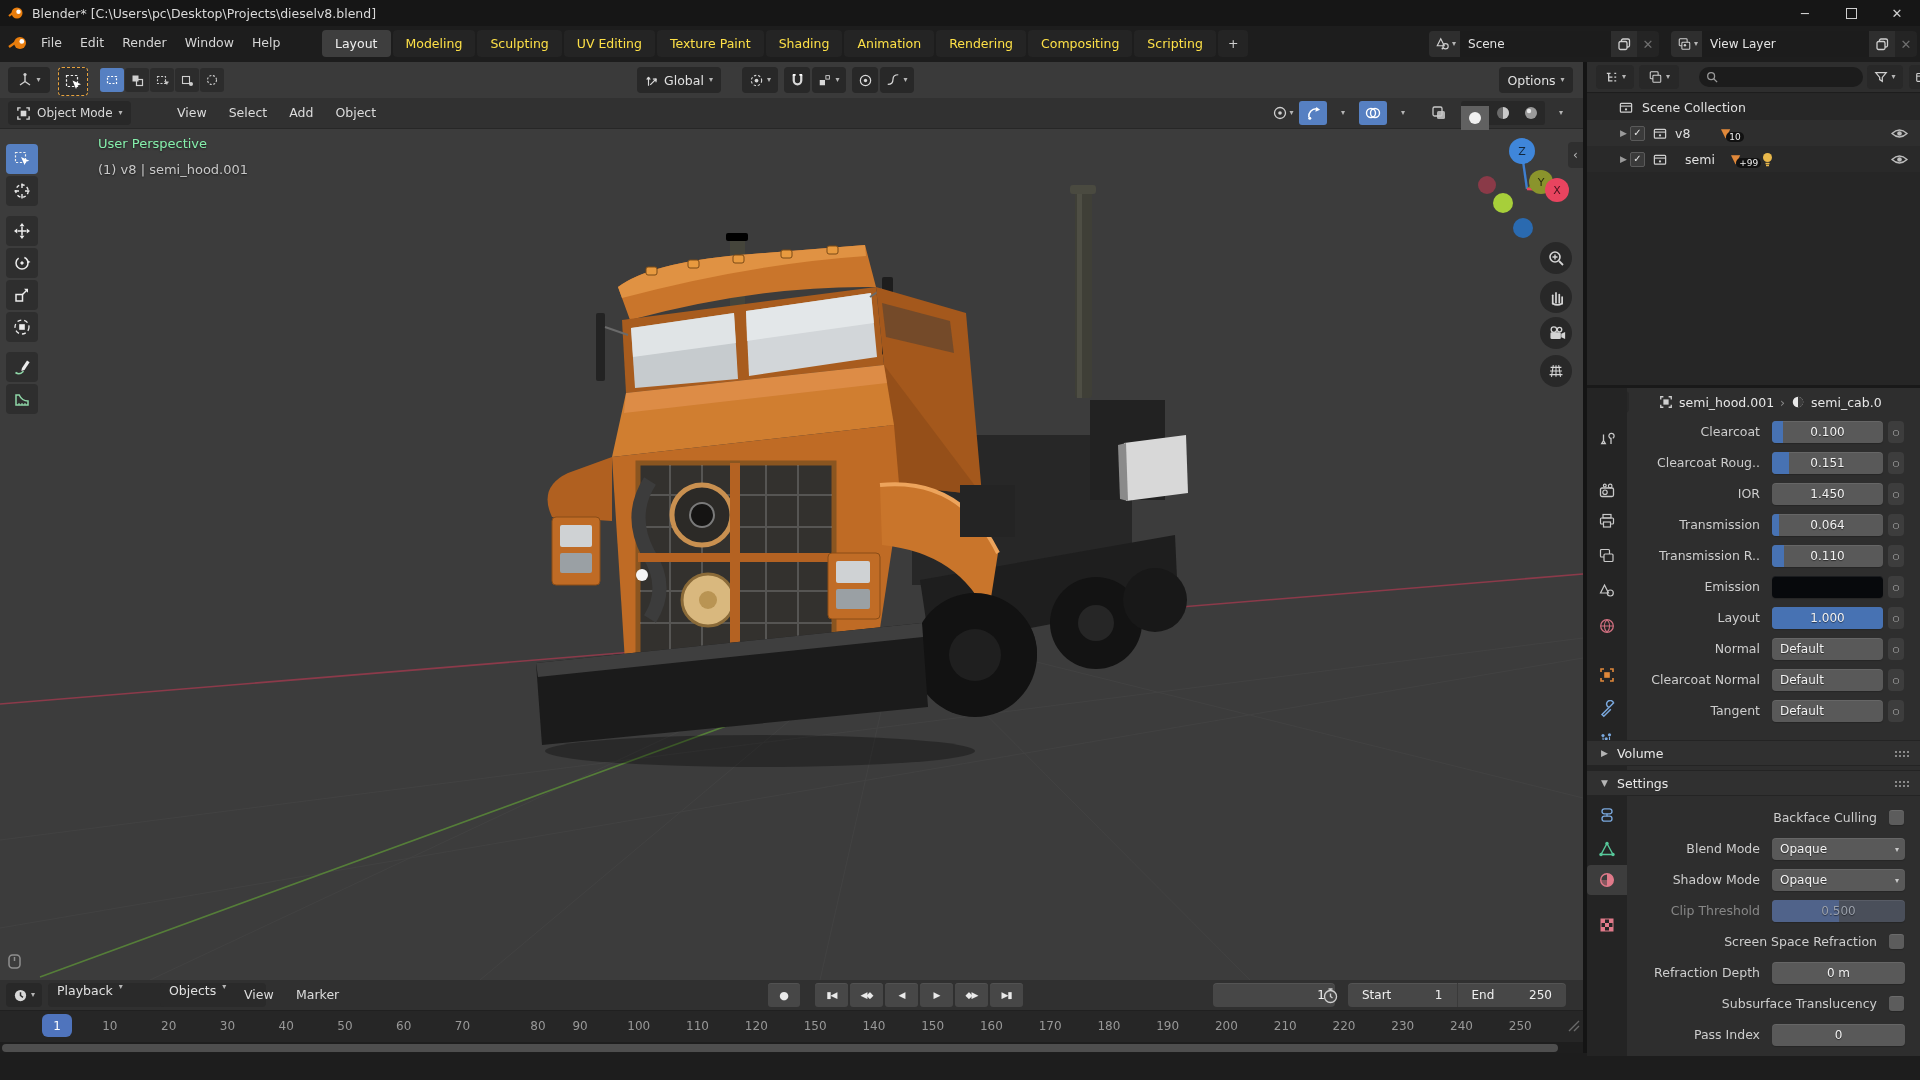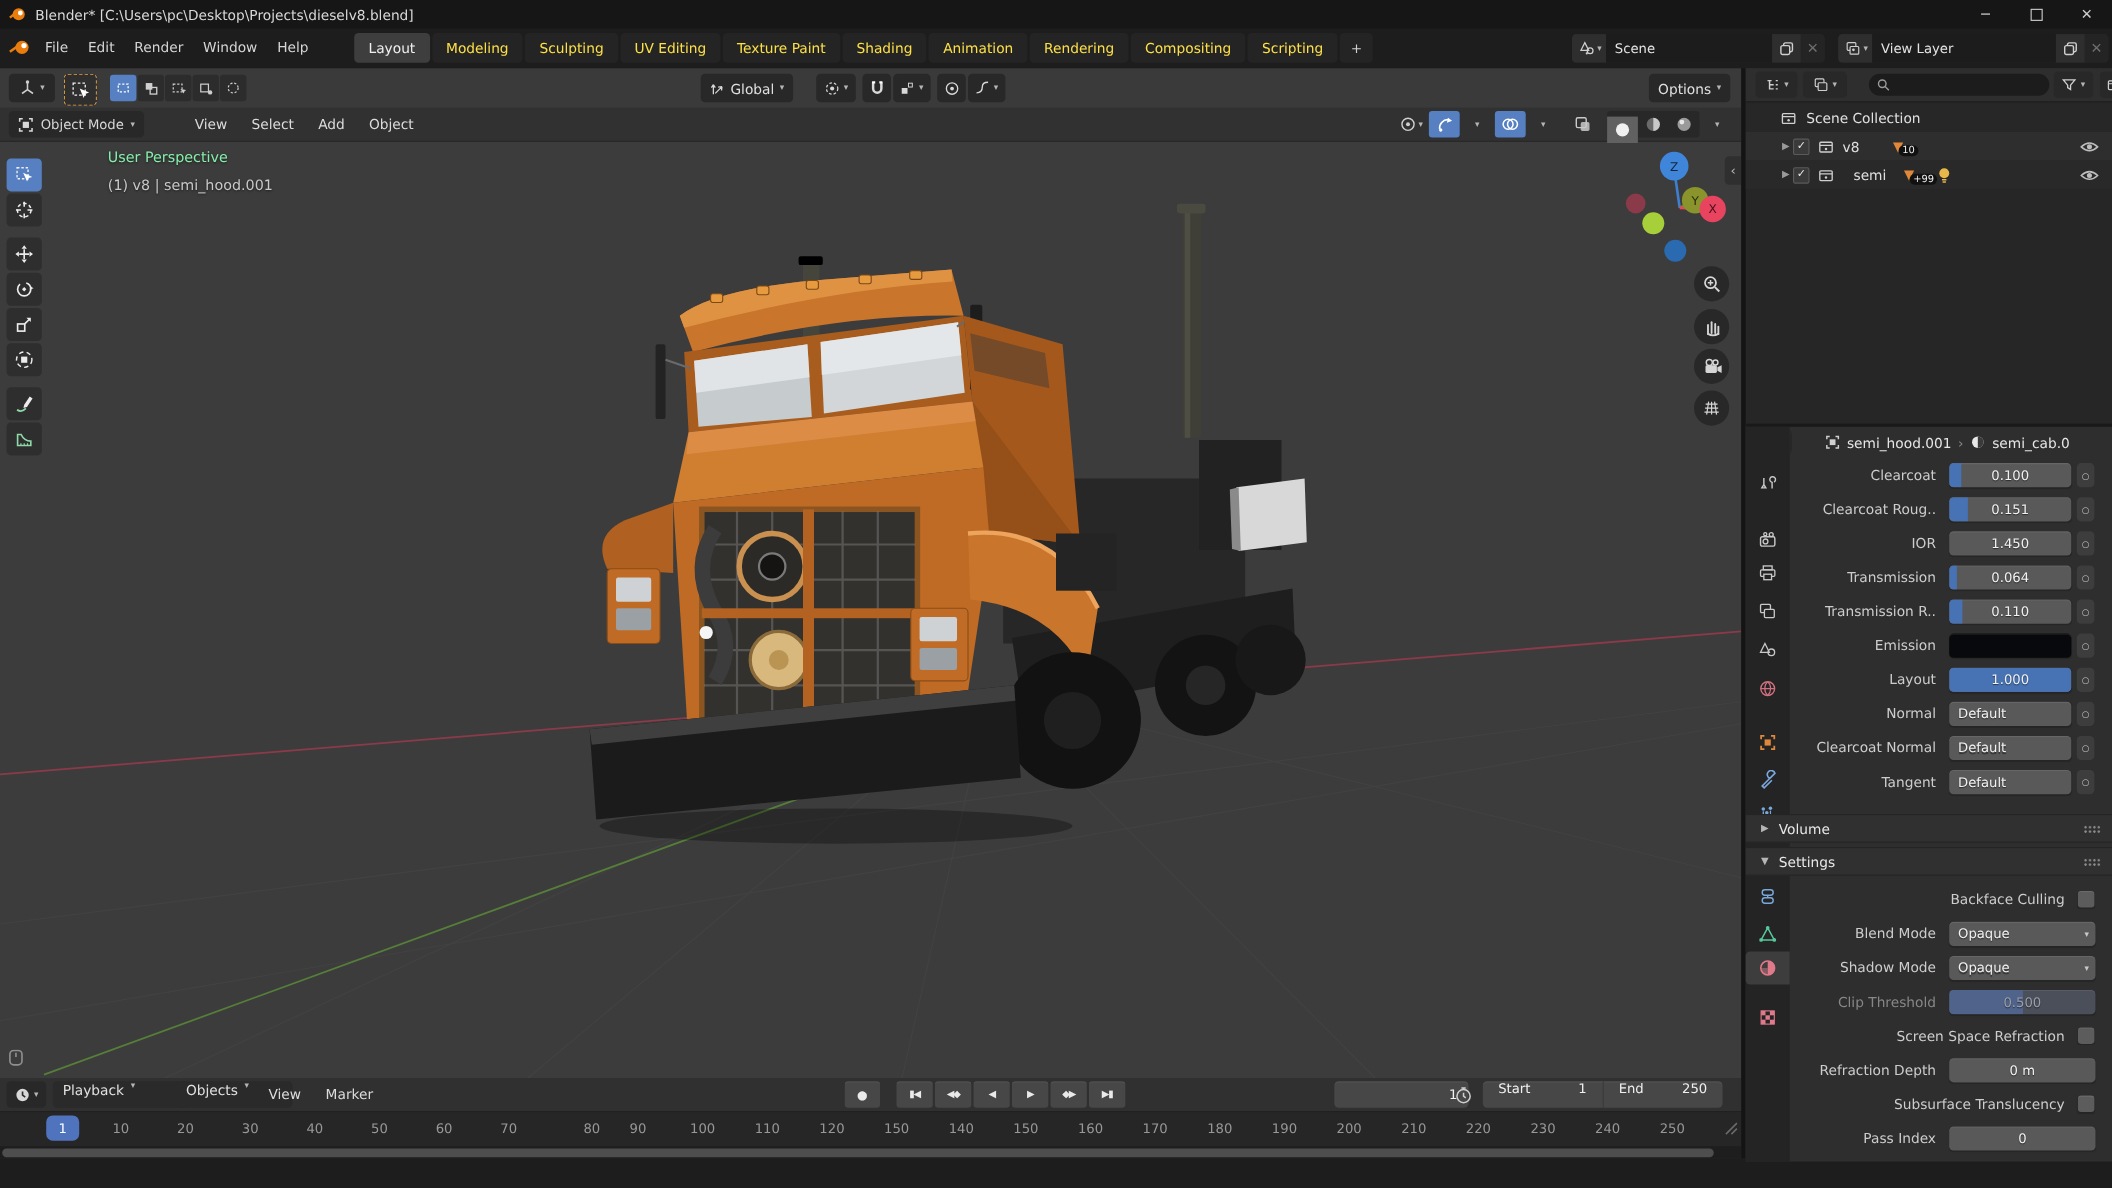--- a/index.html
+++ b/index.html
@@ -68,21 +68,21 @@
   .timeline{position:absolute;left:0;top:918px;width:1583px;height:73px;background:#2b2b2b;}
   .tl-header{position:absolute;left:0;top:0;width:1583px;height:30px;background:#303030;}
   .tl-menu{display:inline-block;line-height:30px;font-size:12.5px;color:#dcdcdc;padding:0 10px;}
   .tl-mpill{position:absolute;top:3px;height:24px;background:#2a2a2a;border-radius:4px;display:flex;gap:6px;padding:0 9px;font-size:12.5px;color:#e0e0e0;}
   .tpbtn{width:33px;height:24px;background:#474747;border-radius:3px;display:flex;align-items:center;justify-content:center;
          color:#eaeaea;font-size:9px;letter-spacing:-1px;box-shadow:inset 0 1px 0 #ffffff10;}
   .tpbtn.rec{width:32px;position:absolute;}
   .framefield{position:absolute;top:3px;height:24px;background:#474747;border-radius:4px;color:#f2f2f2;
               display:flex;align-items:center;justify-content:flex-end;padding:0 10px;box-shadow:inset 0 1px 0 #ffffff12;}
   .rangegrp{position:absolute;top:3px;height:24px;background:#474747;border-radius:4px;display:flex;box-shadow:inset 0 1px 0 #ffffff12;}
-  .rangeseg{flex:1;display:flex;justify-content:space-between;padding:0 14px;color:#f0f0f0;}
+  .rangeseg{flex:1;display:flex;align-items:center;justify-content:space-between;padding:0 14px;color:#f0f0f0;}
   .rangediv{width:1px;background:#3a3a3a;}
   .tl-ruler{position:absolute;left:0;top:30px;width:1583px;height:32px;background:#262626;border-top:1px solid #202020;}
   .rlabel{position:absolute;top:8px;transform:translateX(-50%);color:#989898;font-size:12px;}
   .rbadge{position:absolute;top:3px;width:30px;height:23px;transform:translateX(-50%);background:#4f74bd;border-radius:6px;
           display:flex;align-items:center;justify-content:center;color:#fff;font-size:12px;}
   .tl-scroll{position:absolute;left:0;top:62px;width:1583px;height:11px;background:#1e1e1e;}
   .tl-handle{position:absolute;left:2px;top:1.5px;width:1556px;height:8px;background:#4e4e4e;border-radius:4px;}
   
   .right-col{position:absolute;left:1587px;top:62px;width:333px;height:991px;background:#262626;border-left:4px solid #141414;margin-left:-4px;}
   .ol-header{position:absolute;left:0;top:0;width:333px;height:30px;background:#2e2e2e;border-bottom:1px solid #1d1d1d;}

